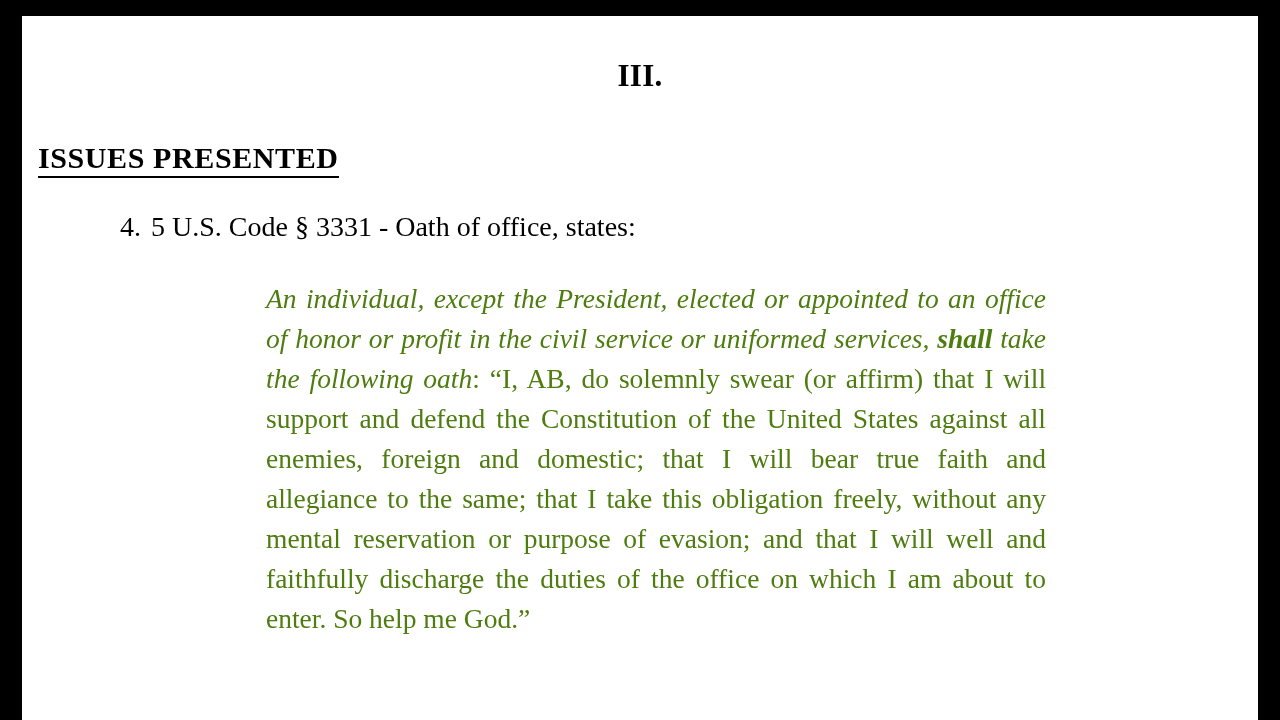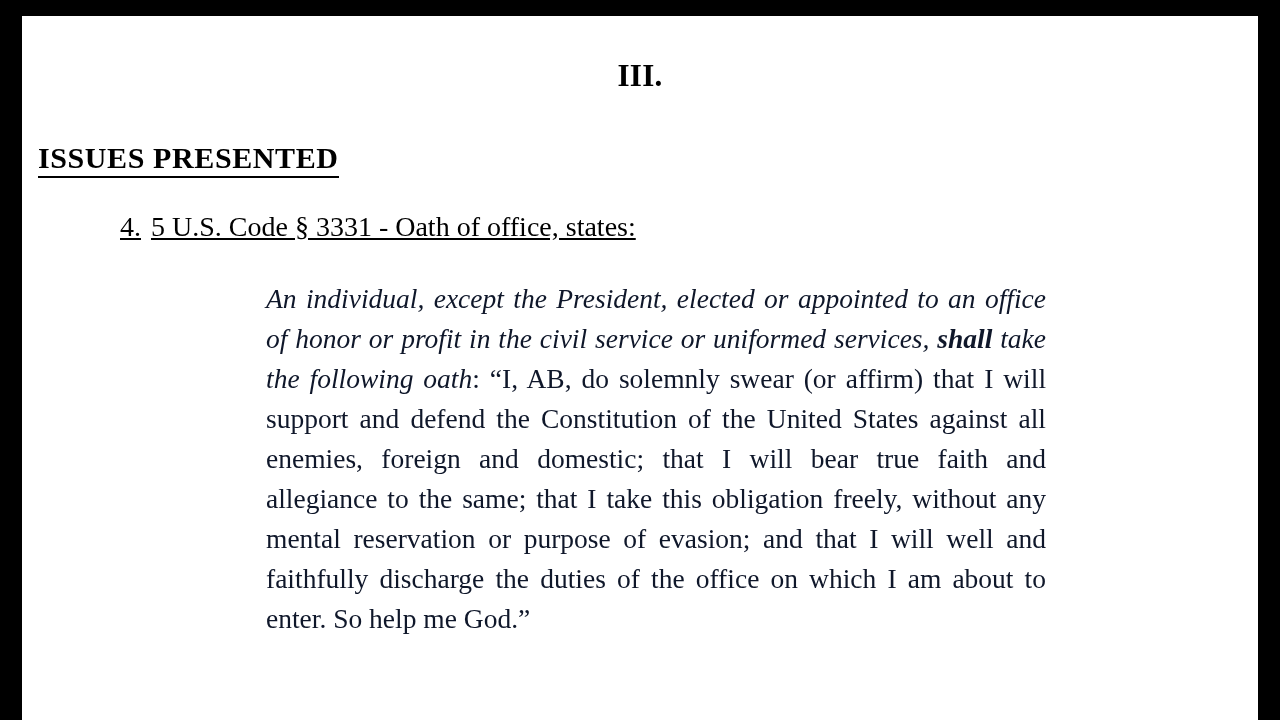--- a/index.html
+++ b/index.html
@@ -53,33 +53,32 @@
     letter-spacing: 0.6px;
   }
   .numbered-item {
     margin-top: 38px;
     padding-left: 108px;
     font-size: 28px;
     line-height: 1.15;
     color: #000;
     text-indent: -26px;
     white-space: nowrap;
-    text-decoration: underline;
   }
   .numbered-item .item-num {
     margin-right: 10px;
   }
   .blockquote {
     margin-top: 36px;
     margin-left: 228px;
     margin-right: 196px;
     font-size: 27.5px;
     line-height: 40px;
     text-align: justify;
-    color: #0f172a;
+    color: #4d7c0f;
     hyphens: none;
   }
   .blockquote .lead {
     font-style: italic;
   }
   .blockquote .lead-bold {
     font-style: italic;
     font-weight: bold;
   }
   .blockquote .oath-word {

